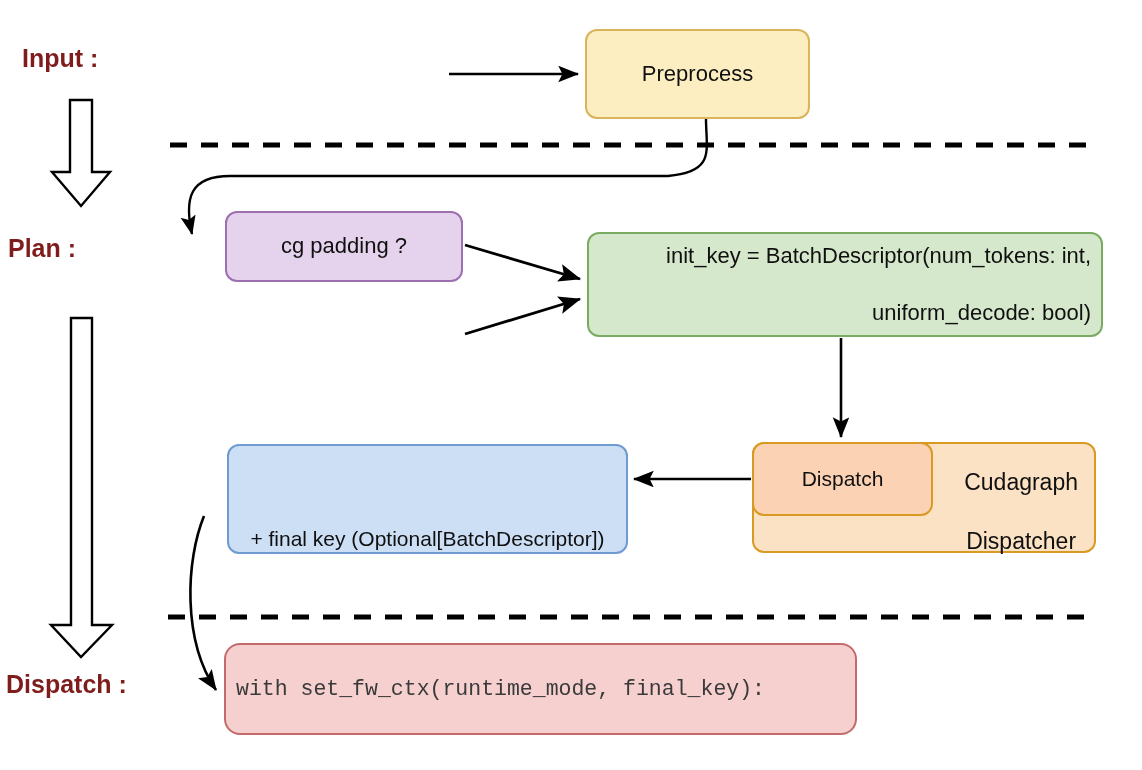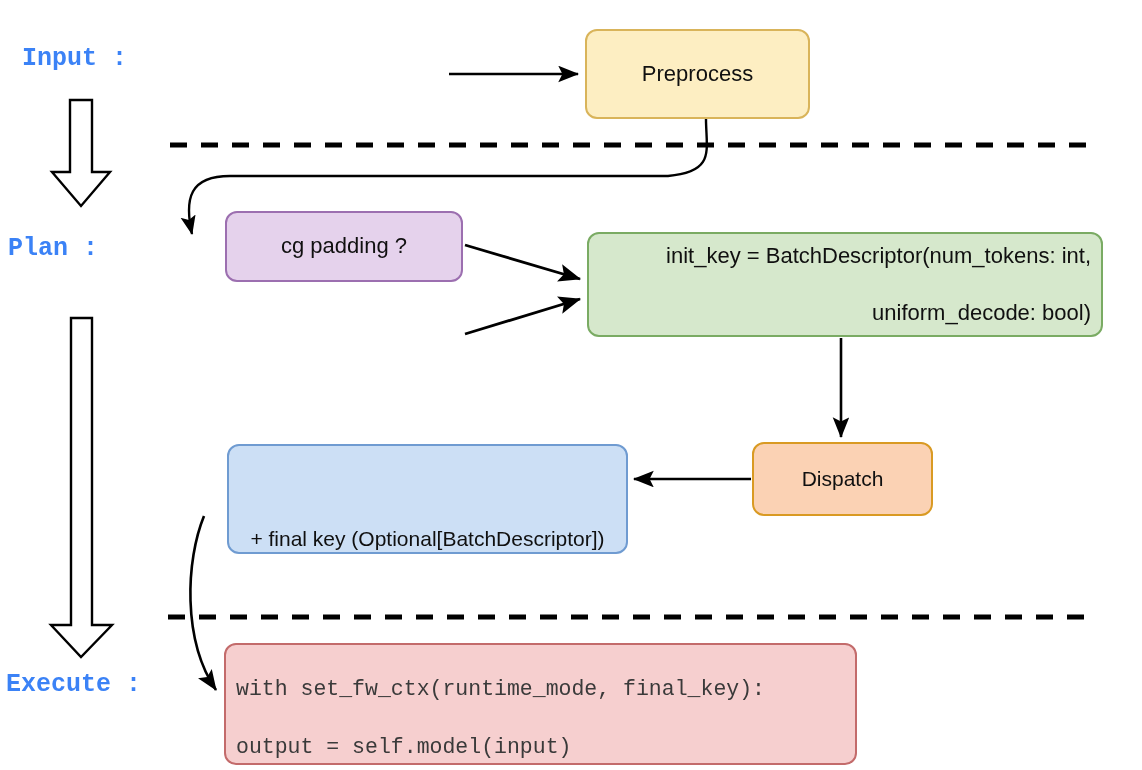--- a/index.html
+++ b/index.html
@@ -22,24 +22,24 @@
   svg.layer {
     position: absolute;
     left: 0;
     top: 0;
     width: 1142px;
     height: 770px;
     pointer-events: none;
   }
   .stage-label {
     position: absolute;
-    font-family: Liberation Mono, monospace;
+    font-family: Liberation Sans, sans-serif;
     font-weight: bold;
     font-size: 25px;
-    color: #3b82f6;
+    color: #7f1d1d;
     white-space: nowrap;
     letter-spacing: 0px;
   }
   .node {
     position: absolute;
     box-sizing: border-box;
     border-radius: 12px;
     border-style: solid;
     border-width: 2px;
     display: flex;
@@ -93,28 +93,29 @@
     padding-right: 16px;
     font-size: 23px;
   }
   .n-dispatch {
     left: 752px; top: 442px; width: 181px; height: 74px;
     background: #fbd2b4; border-color: #d99a23;
     font-size: 21px;
     z-index: 3;
   }
   .n-exec-code {
-    left: 224px; top: 643px; width: 633px; height: 122px;
+    left: 224px; top: 643px; width: 633px; height: 92px;
     background: #f6cfcf; border-color: #c36b6b;
     font-family: "Liberation Mono", monospace;
     font-size: 21.5px;
     justify-content: flex-start;
     padding-left: 10px;
     line-height: 1.35;
     color: #3a3a3a;
+    border-radius: 16px;
   }
   .n-exec-code .txt { text-align: left; }
 
   .lbl-input   { left: 22px;  top: 44px;  }
   .lbl-plan    { left: 8px;  top: 234px; }
   .lbl-execute { left: 6px;   top: 670px; }
 </style>
 </head>
 <body>
 
@@ -145,21 +146,21 @@
 
     <path d="M204,516 C 186,560 182,640 216,690" fill="none" stroke="#000000" stroke-width="2.6" marker-end="url(#ah)"></path>
 
     <polygon points="70,100 92,100 92,172 110,172 81,206 52,172 70,172" fill="#ffffff" stroke="#000000" stroke-width="2.4" stroke-linejoin="miter"></polygon>
 
     <polygon points="71,318 92,318 92,625 112,625 81,657 51,625 71,625" fill="#ffffff" stroke="#000000" stroke-width="2.4" stroke-linejoin="miter"></polygon>
   </svg>
 
   <div class="stage-label lbl-input">Input :</div>
   <div class="stage-label lbl-plan">Plan :</div>
-  <div class="stage-label lbl-execute">Execute :</div>
+  <div class="stage-label lbl-execute">Dispatch :</div>
 
 
   <div class="node n-cg-padding">
     <span class="txt">cg padding ?</span>
   </div>
 
   <div class="node n-preprocess">
     <span class="txt">Preprocess</span>
   </div>
 
@@ -171,25 +172,30 @@
     </span>
   </div>
 
   <div class="node n-runtime-mode">
     <span class="txt">
       <br>
       <span>+ final key (Optional[BatchDescriptor])</span>
     </span>
   </div>
 
+  <div class="node n-cudagraph-dispatcher">
+    <span class="txt">
+      <span>Cudagraph</span><br>
+      <span>Dispatcher</span>
+    </span>
+  </div>
 
   <div class="node n-dispatch">
     <span class="txt">Dispatch</span>
   </div>
 
   <div class="node n-exec-code">
     <span class="txt">
       <span>with set_fw_ctx(runtime_mode, final_key):</span><br>
-      <span>    output = self.model(input)</span>
     </span>
   </div>
 
 </div>
 
 </body></html>

